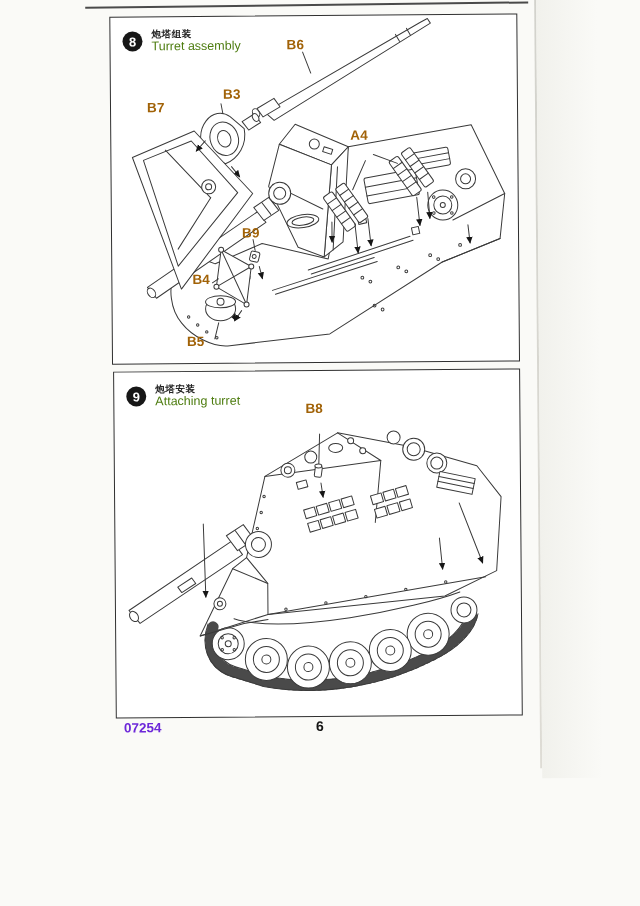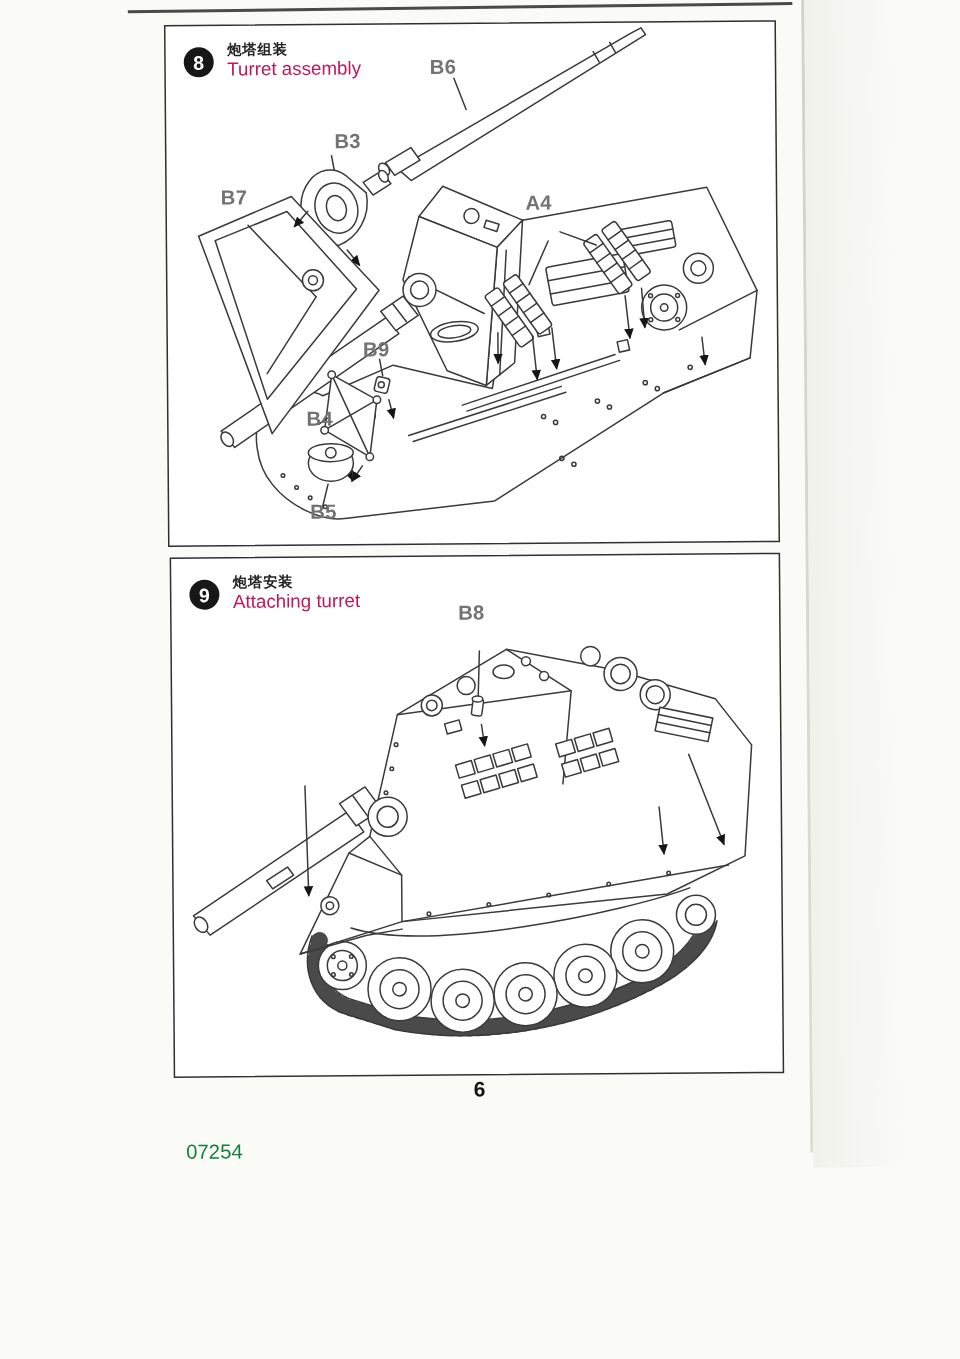--- a/index.html
+++ b/index.html
@@ -17,23 +17,23 @@
   .stepbox{position:absolute;background:#ffffff;border:1.6px solid #303030;}
   #box8{left:112px;top:15px;width:406px;height:346px;}
   #box9{left:113px;top:370px;width:405px;height:345px;}
   .art{position:absolute;left:0;top:0;width:100%;height:100%;}
   .step-head{position:absolute;left:12px;top:11px;display:flex;align-items:center;gap:9px;z-index:3;}
   .badge{width:20px;height:20px;border-radius:50%;background:#171717;color:#fff;
     display:flex;align-items:center;justify-content:center;
     font-size:13px;font-weight:700;}
   .titles{display:flex;flex-direction:column;line-height:1.2;}
   .zh{font-size:9.5px;font-weight:700;letter-spacing:.6px;color:#242424;}
-  .en{font-size:12.5px;color:#be185d;}
-  .plabel{position:absolute;font-size:13.5px;font-weight:700;color:#737373;letter-spacing:.2px;z-index:3;}
-  #kitnum{position:absolute;left:121px;top:719px;font-size:13.5px;font-weight:400;color:#15803d;margin-top:40px;}
+  .en{font-size:12.5px;color:#4d7c0f;}
+  .plabel{position:absolute;font-size:13.5px;font-weight:700;color:#a16207;letter-spacing:.2px;z-index:3;}
+  #kitnum{position:absolute;left:121px;top:719px;font-size:13.5px;font-weight:700;color:#6d28d9;}
   #pagenum{position:absolute;left:313px;top:718px;font-size:14px;font-weight:700;color:#141414;}
   svg{display:block}
 </style>
 </head>
 <body>
 
 <div class="scan">
 
   <div class="rule-top"></div>
   <div class="page-edge"></div>
@@ -189,25 +189,25 @@
         <line x1="54" y1="133" x2="99" y2="181"></line>
         <line x1="99" y1="181" x2="66" y2="232"></line>
         <circle fill="#fff" cx="97" cy="170" r="7"></circle>
           <circle cx="97" cy="170" r="3"></circle>
         <line x1="94" y1="124" x2="85" y2="134" marker-end="url(#ah8)"></line>
       </g>
     </svg>
 
     <span class="plabel" style="left:176px;top:21px">B6</span>
     <span class="plabel" style="left:112px;top:70px">B3</span>
-    <span class="plabel" style="left:36px;top:107px">B7</span>
+    <span class="plabel" style="left:36px;top:83px">B7</span>
     <span class="plabel" style="left:239px;top:112px">A4</span>
     <span class="plabel" style="left:130px;top:209px">B9</span>
-    <span class="plabel" style="left:92px;top:255px">B4</span>
-    <span class="plabel" style="left:94px;top:317px">B5</span>
+    <span class="plabel" style="left:80px;top:255px">B4</span>
+    <span class="plabel" style="left:74px;top:317px">B5</span>
   </section>
 
   <section class="stepbox" id="box9">
 
     <div class="step-head">
       <div class="badge">9</div>
       <div class="titles">
         <span class="zh">炮塔安装</span>
         <span class="en">Attaching turret</span>
       </div>

